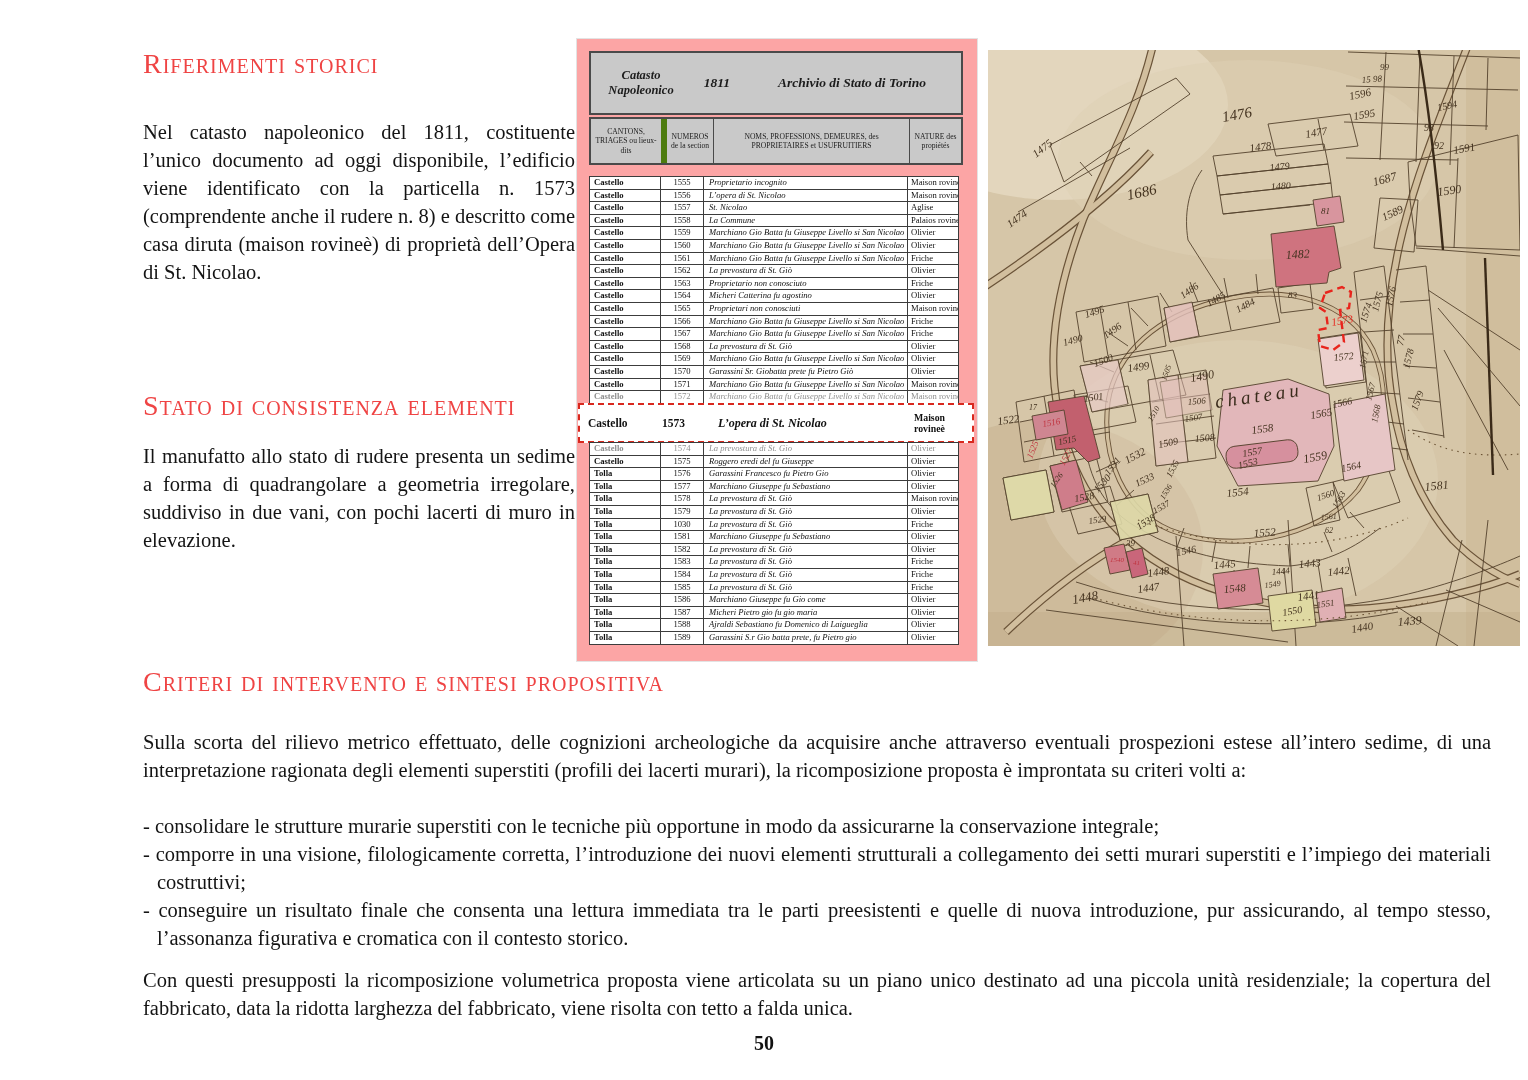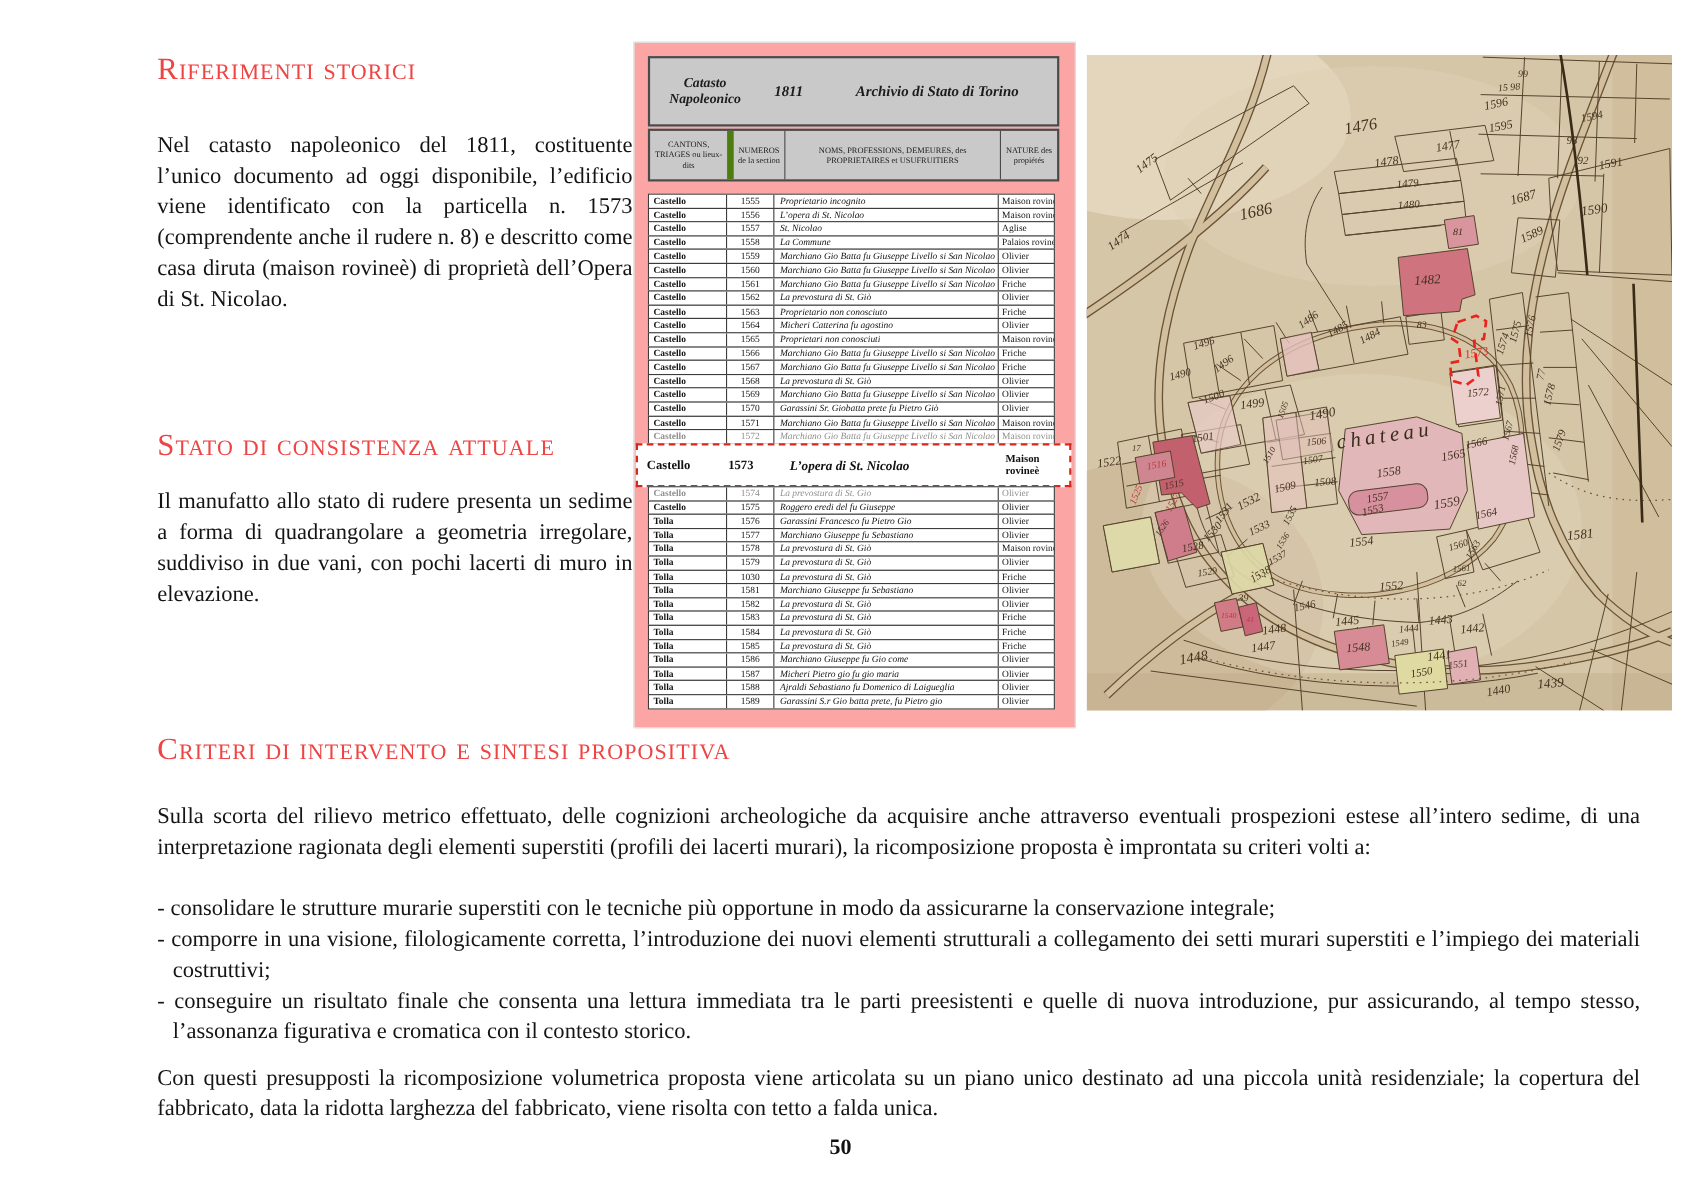--- a/index.html
+++ b/index.html
@@ -71,21 +71,21 @@
   
   .page-num{left:0;top:1032px;width:1528px;text-align:center;font-size:20px;font-weight:bold;}
 </style>
 </head>
 <body>
 
 <div class="abs sc-head" style="left:143px;top:48px;">Riferimenti storici</div>
 
 <div class="abs body-txt" style="left:143px;top:118px;width:432px;">Nel catasto napoleonico del 1811, costituente l’unico documento ad oggi disponibile, l’edificio viene identificato con la particella n. 1573 (comprendente anche il rudere n. 8) e descritto come casa diruta (maison rovineè) di proprietà dell’Opera di St. Nicolao.</div>
 
-<div class="abs sc-head" style="left:143px;top:390px;">Stato di consistenza attuale</div>
+<div class="abs sc-head" style="left:143px;top:390px;">Stato di consistenza elementi</div>
 
 <div class="abs body-txt" style="left:143px;top:442px;width:432px;">Il manufatto allo stato di rudere presenta un sedime a forma di quadrangolare a geometria irregolare, suddiviso in due vani, con pochi lacerti di muro in elevazione.</div>
 
 <div class="abs table-scan">
 
   <div class="t-head1">
     <div class="th-cat">Catasto Napoleonico</div>
     <div class="th-year">1811</div>
     <div class="th-arch">Archivio di Stato di Torino</div>
   </div>

